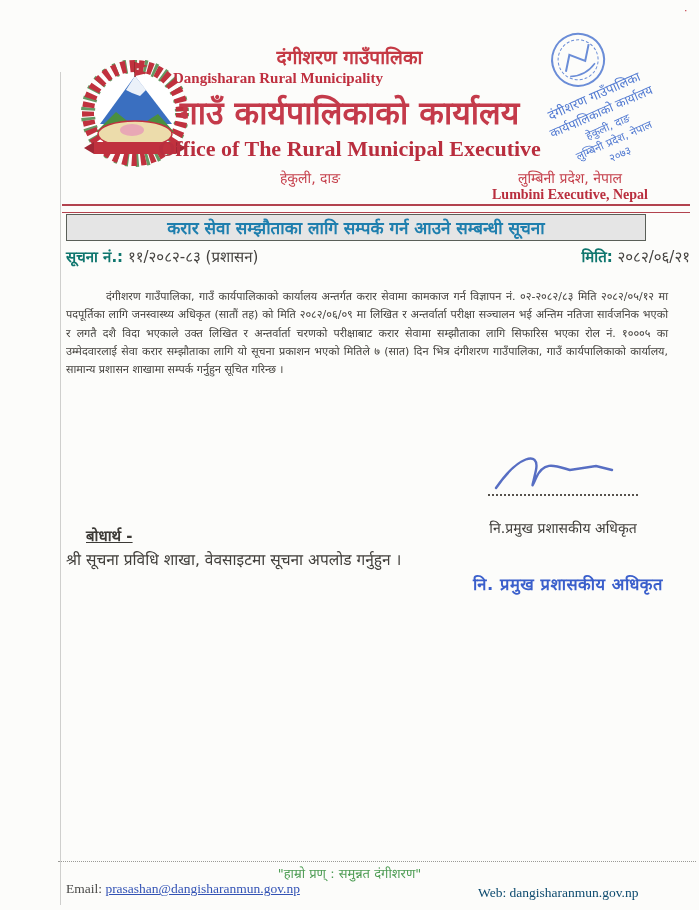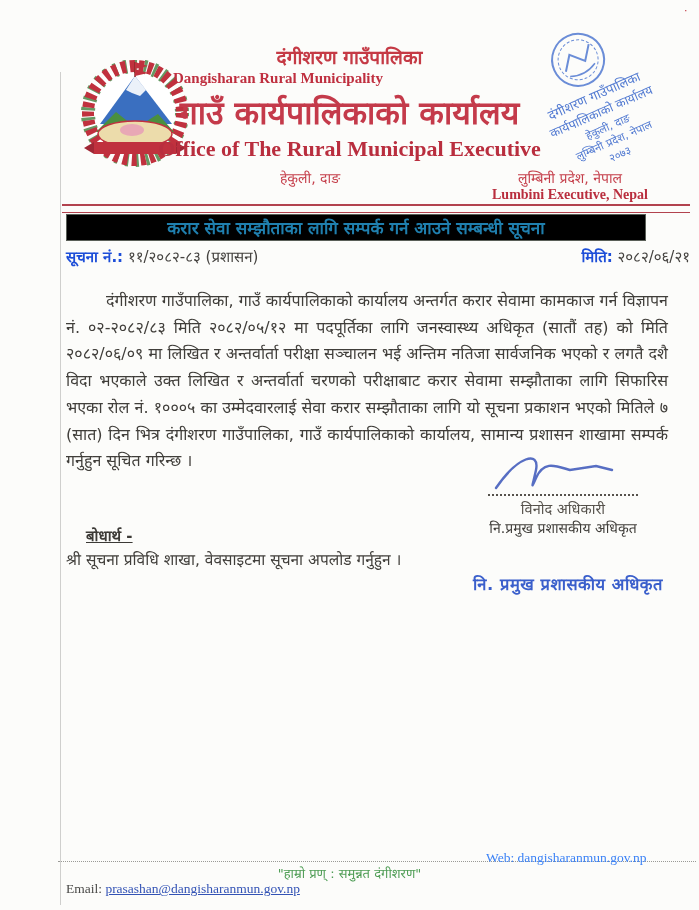--- a/index.html
+++ b/index.html
@@ -19,50 +19,50 @@
   .hdr-office-en{top:136px; left:0; width:699px; font-size:22px; color:#b92e3e; font-weight:bold;
                  font-family:"Liberation Serif", serif;}
   .addr-l{top:168px; left:220px; width:180px;}
   .addr-r{top:168px; left:470px; width:200px;}
   .addr-np{font-size:14px; color:#c5404c;}
   .addr-en{font-size:14px; color:#b92e3e; font-weight:bold; font-family:"Liberation Serif", serif;}
   
   .dbl-rule{top:204px; left:62px; width:628px; height:6px;
             border-top:2px solid #b2424e; border-bottom:1.5px solid #b2424e;}
   .banner{top:214px; left:66px; width:578px; height:25px;
-          background:#000000; border:1.5px solid #5a5f58;
+          background:#e5e5e5; border:1.5px solid #5a5f58;
           display:flex; align-items:center; justify-content:center;}
   .banner span{font-size:17px; font-weight:bold; color:#1f7fae;}
   .notice-row{top:246px; left:66px; width:624px; font-size:15px;}
-  .red-lab{color:#1d4ed8; font-weight:600;}
+  .red-lab{color:#0f766e; font-weight:600;}
   .dark-val{color:#44423f;}
   .notice-no{float:left;}
   .notice-date{float:right;}
   
-  .body-par{top:288px; left:66px; width:602px; font-size:16px; line-height:1.67;
+  .body-par{top:288px; left:66px; width:602px; font-size:11px; line-height:1.67;
             text-align:justify; text-indent:40px; color:#403e3a;}
   
   .sig-svg{top:448px; left:478px;}
   .sig-dots{top:494px; left:488px; width:150px; border-bottom:2px dotted #56524c;}
   .sig-name{top:498px; left:468px; width:190px; font-size:14.5px; color:#55514b;}
   .sig-title{top:518px; left:448px; width:230px; font-size:14px; color:#3f3d39;}
   .sig-stamp{top:544px; left:448px; width:240px; font-size:16.5px; font-weight:bold;
              color:#2a52c8; letter-spacing:.5px; opacity:.92;margin-top:28px;}
   
   .cc-lab{top:525px; left:66px; font-size:15px; font-weight:bold; color:#3c3a36;
           text-decoration:underline;margin-left:20px;}
   .cc-line{top:548px; left:66px; width:420px; font-size:15.5px; color:#403e3a;}
   
   .foot-rule{top:861px; left:58px; width:638px; border-top:1.5px dotted #9a9a96;}
   .foot-slogan{top:864px; left:0; width:699px; font-size:13px; color:#4f9d55;}
   .foot-email{top:881px; left:66px; font-size:13.5px; color:#4a4a48;
               font-family:"Liberation Serif", serif;}
   .foot-email a{color:#3353b5; text-decoration:underline; cursor:pointer;}
-  .foot-web{top:850px; left:478px; font-size:13.5px; color:#3b82f6;
-            font-family:"Liberation Serif", serif;margin-left:8px;}
+  .foot-web{top:885px; left:478px; font-size:13.5px; color:#0c4a6e;
+            font-family:"Liberation Serif", serif;}
   
   .logo{top:60px; left:72px;}
   .stamp-wrap{top:22px; left:518px; width:156px; height:156px;
               transform:rotate(-24deg); opacity:.88;}
   .scan-line{top:72px; left:60px; width:1px; height:833px; background:#9a9a96; opacity:.45;}
   .corner-mark{top:4px; left:684px; font-size:11px; color:#c23a45;}
 </style>
 </head>
 <body>
 
@@ -139,21 +139,20 @@
   </div>
 
   <div class="abs body-par">दंगीशरण गाउँपालिका, गाउँ कार्यपालिकाको कार्यालय अन्तर्गत करार सेवामा कामकाज गर्न विज्ञापन नं. ०२-२०८२/८३ मिति २०८२/०५/१२ मा पदपूर्तिका लागि जनस्वास्थ्य अधिकृत (सातौं तह) को मिति २०८२/०६/०९ मा लिखित र अन्तर्वार्ता परीक्षा सञ्चालन भई अन्तिम नतिजा सार्वजनिक भएको र लगतै दशै विदा भएकाले उक्त लिखित र अन्तर्वार्ता चरणको परीक्षाबाट करार सेवामा सम्झौताका लागि सिफारिस भएका रोल नं. १०००५ का उम्मेदवारलाई सेवा करार सम्झौताका लागि यो सूचना प्रकाशन भएको मितिले ७ (सात) दिन भित्र दंगीशरण गाउँपालिका, गाउँ कार्यपालिकाको कार्यालय, सामान्य प्रशासन शाखामा सम्पर्क गर्नुहुन सूचित गरिन्छ ।</div>
 
   <div class="abs sig-svg">
     <svg width="170" height="48" viewBox="0 0 170 48">
       <path d="M18,40 C40,8 62,2 58,22 C55,36 52,44 58,30 C66,12 78,18 92,22 L118,18 L134,22" fill="none" stroke="#3a55b8" stroke-width="2.4" stroke-linecap="round" opacity=".85"></path>
     </svg>
   </div>
   <div class="abs sig-dots"></div>
-  <div class="abs ctr sig-name">विनोद अधिकारी</div>
   <div class="abs ctr sig-title">नि.प्रमुख प्रशासकीय अधिकृत</div>
   <div class="abs ctr sig-stamp">नि. प्रमुख प्रशासकीय अधिकृत</div>
 
   <div class="abs cc-lab">बोधार्थ -</div>
   <div class="abs cc-line">श्री सूचना प्रविधि शाखा, वेवसाइटमा सूचना अपलोड गर्नुहुन ।</div>
 
   <div class="abs foot-rule"></div>
   <div class="abs ctr foot-slogan">"हाम्रो प्रण् : समुन्नत दंगीशरण"</div>
   <div class="abs foot-email">
     <span>Email:</span>

